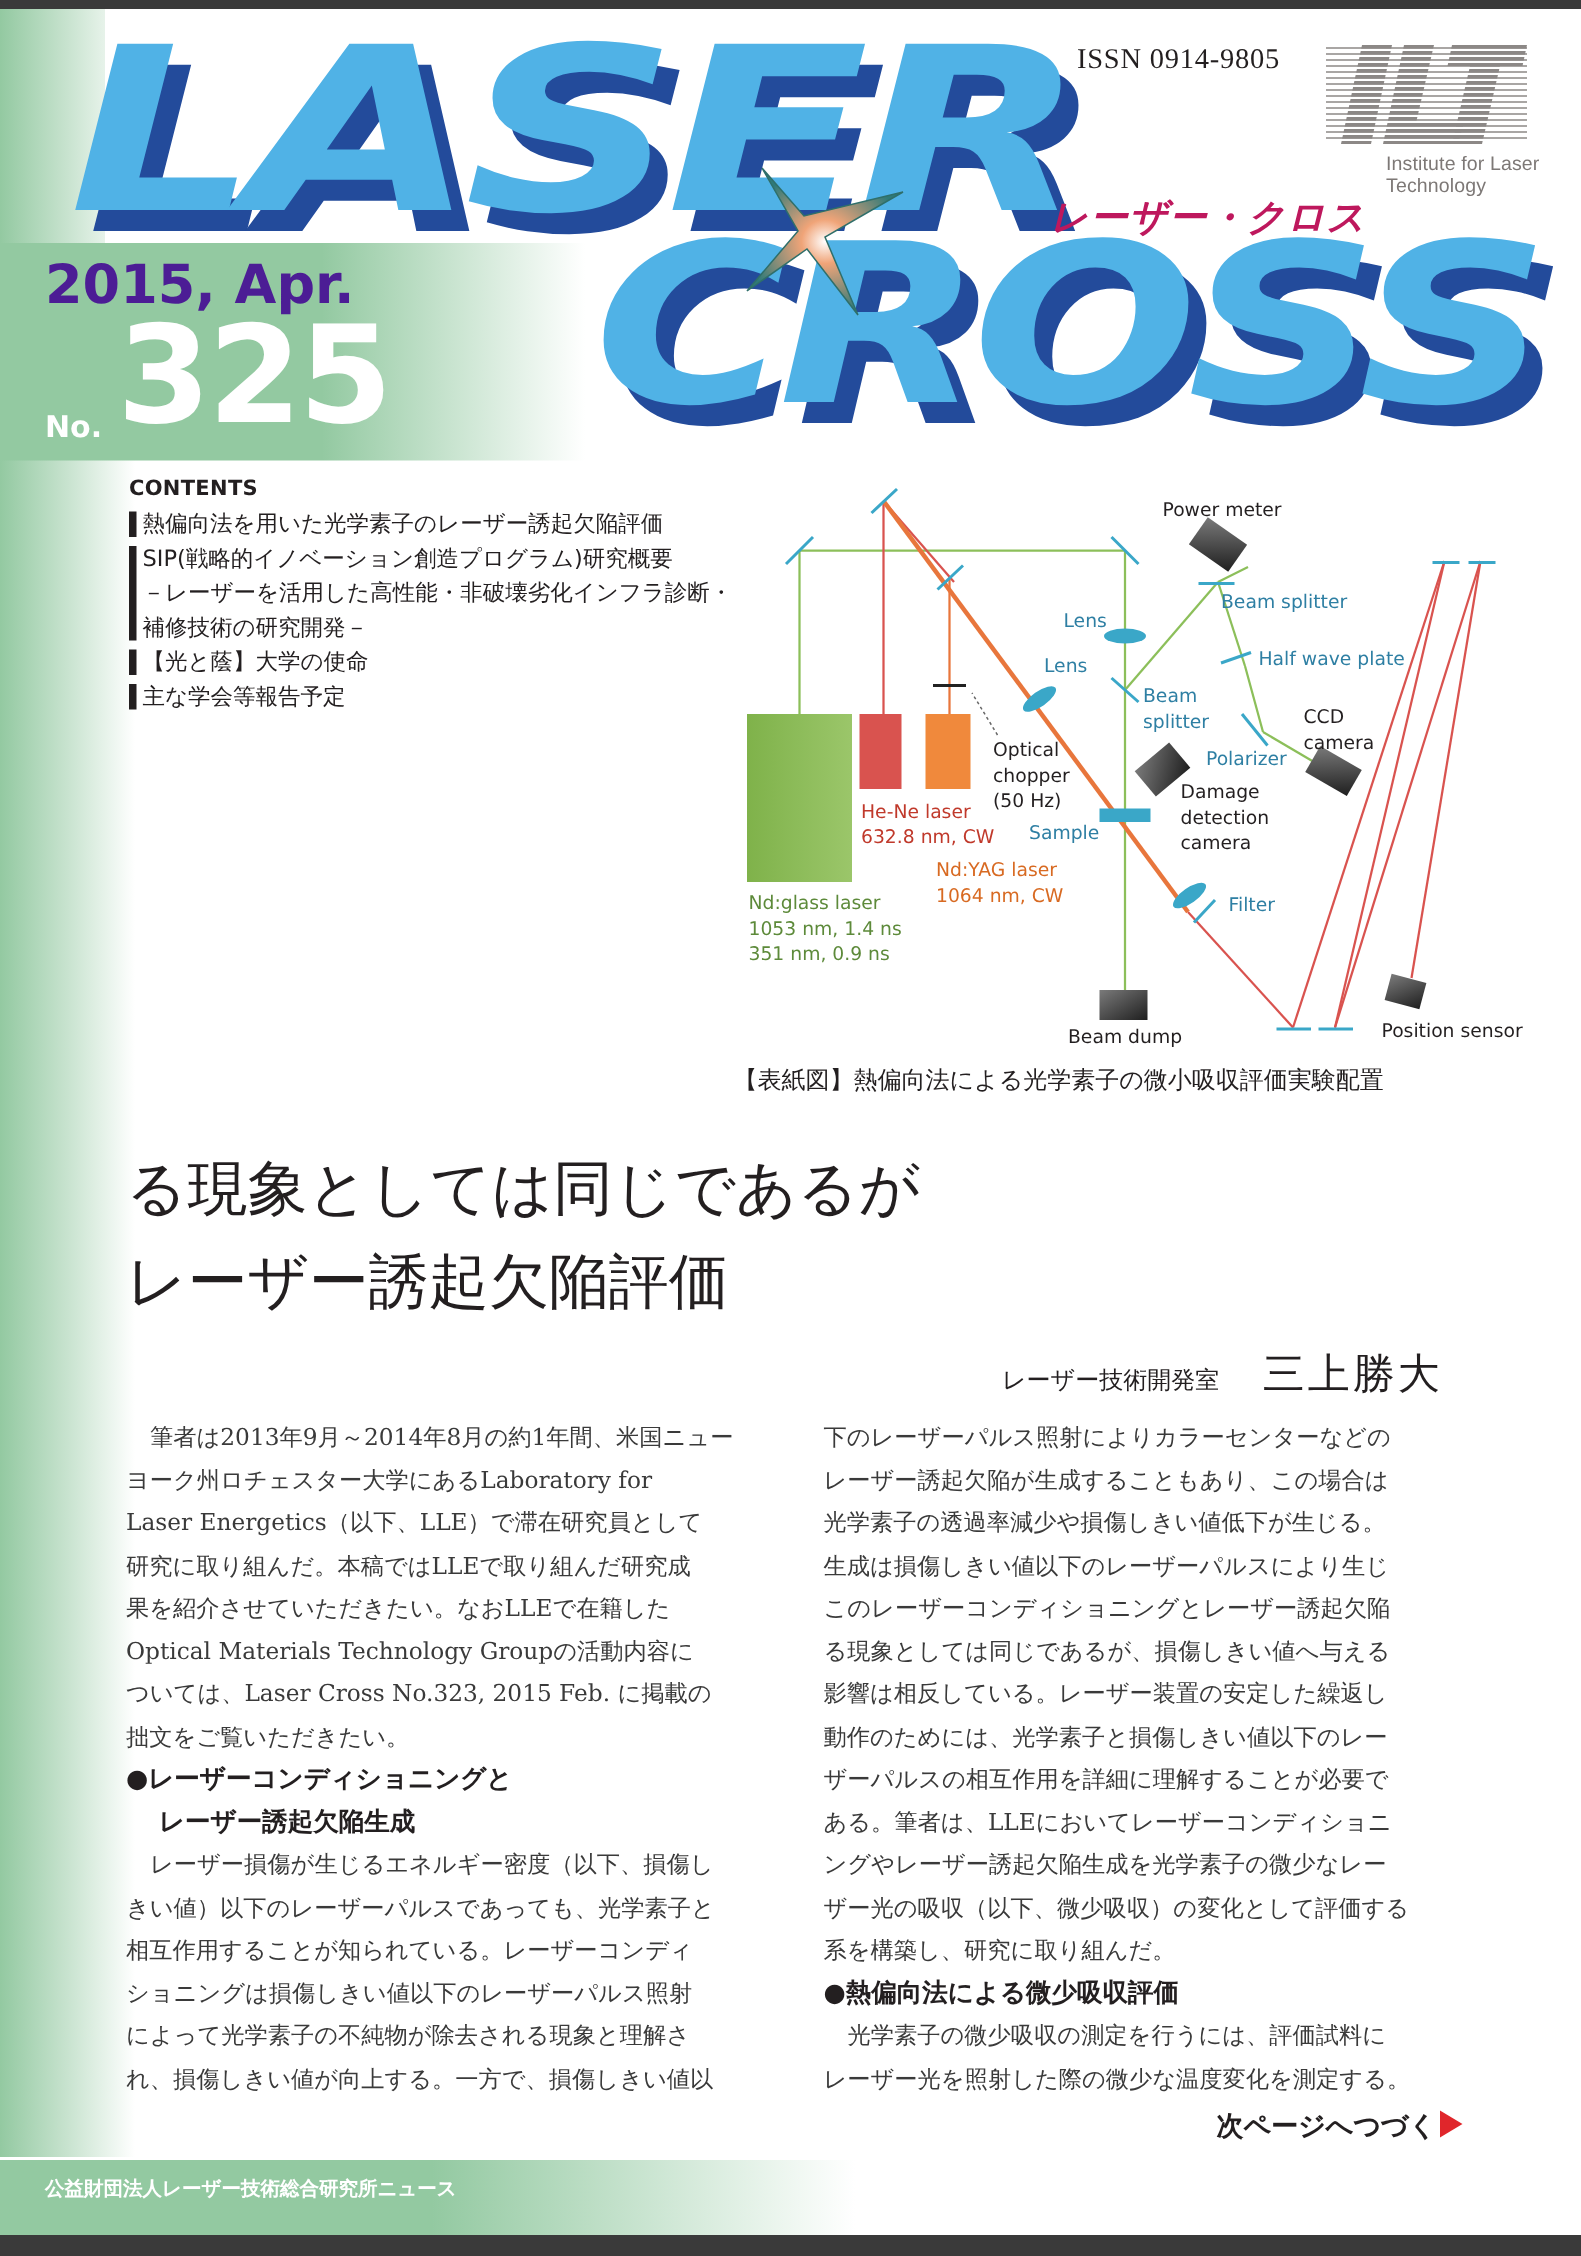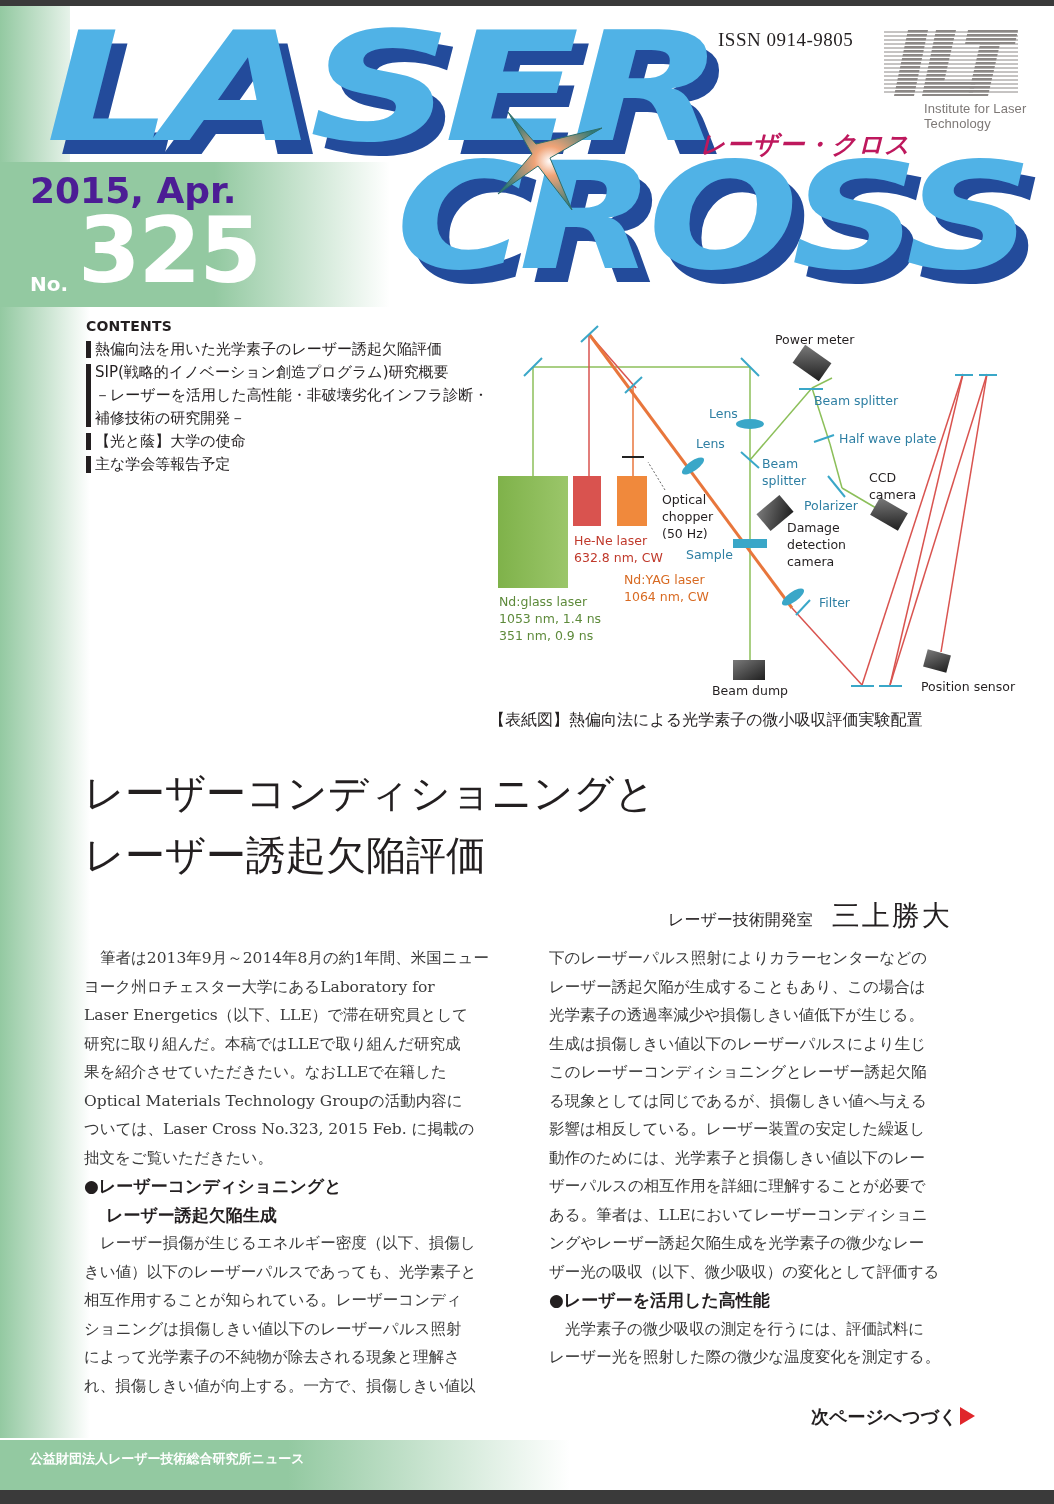--- a/index.html
+++ b/index.html
@@ -38,21 +38,21 @@
   .contents-item { position: relative; padding-left: 9px; font-size: 15px; line-height: 23px; color: #231f20; }
   .contents-item::before { content: ""; position: absolute; left: 0; top: 3px; bottom: 3px; width: 5px; background: #231f20; }
   .contents-item .line { display: block; white-space: nowrap; }
 
   .diagram { position: absolute; left: 490px; top: 318px; width: 540px; height: 390px; }
   .caption { position: absolute; left: 489px; top: 710px; font-size: 16px; color: #231f20; }
 
   .article-title { position: absolute; left: 84px; top: 762px; font-size: 40px; line-height: 62px;
     color: #231f20; font-weight: normal; letter-spacing: 0px; }
   .author-block { position: absolute; left: 668px; top: 897px; white-space: nowrap; }
-  .author-dept { font-size: 16px; color: #231f20; margin-right: 14px; vertical-align: baseline; }
+  .author-dept { font-size: 16px; color: #231f20; margin-right: 24px; vertical-align: baseline; }
   .author-name { font-size: 28px; color: #231f20; letter-spacing: 2px; vertical-align: baseline; font-family: "DejaVu Serif", serif; }
 
   .col { position: absolute; top: 944px; width: 440px; font-family: "DejaVu Serif", serif;
     font-size: 15.5px; line-height: 28.5px; color: #3a3a3a; }
   .col-left { left: 84px; }
   .col-right { left: 549px; }
   .col p { white-space: nowrap; }
   .col .indent { padding-left: 16px; }
   .section-head { font-family: "DejaVu Sans", sans-serif; font-weight: bold; font-size: 17px;
     line-height: 28.5px; color: #231f20; white-space: nowrap; }
@@ -253,21 +253,21 @@
     <text x="499" y="606" fill="#5d8a3a">Nd:glass laser</text>
     <text x="499" y="623" fill="#5d8a3a">1053 nm, 1.4 ns</text>
     <text x="499" y="640" fill="#5d8a3a">351 nm, 0.9 ns</text>
     <text x="712" y="695" fill="#231f20">Beam dump</text>
     <text x="921" y="691" fill="#231f20">Position sensor</text>
   </g>
 </svg>
 <div class="caption">【表紙図】熱偏向法による光学素子の微小吸収評価実験配置</div>
 
 <h1 class="article-title">
-  <span style="display:block">レーザーコンディショニングと</span>
+  <span style="display:block">る現象としては同じであるが</span>
   <span style="display:block">レーザー誘起欠陥評価</span>
 </h1>
 <div class="author-block">
   <span class="author-dept">レーザー技術開発室</span>
   <span class="author-name">三上勝大</span>
 </div>
 
 <div class="col col-left">
   <p class="indent">筆者は2013年9月～2014年8月の約1年間、米国ニュー</p>
   <p>ヨーク州ロチェスター大学にあるLaboratory for</p>
@@ -295,21 +295,22 @@
   <p>光学素子の透過率減少や損傷しきい値低下が生じる。</p>
   <p>生成は損傷しきい値以下のレーザーパルスにより生じ</p>
   <p>このレーザーコンディショニングとレーザー誘起欠陥</p>
   <p>る現象としては同じであるが、損傷しきい値へ与える</p>
   <p>影響は相反している。レーザー装置の安定した繰返し</p>
   <p>動作のためには、光学素子と損傷しきい値以下のレー</p>
   <p>ザーパルスの相互作用を詳細に理解することが必要で</p>
   <p>ある。筆者は、LLEにおいてレーザーコンディショニ</p>
   <p>ングやレーザー誘起欠陥生成を光学素子の微少なレー</p>
   <p>ザー光の吸収（以下、微少吸収）の変化として評価する</p>
-  <div class="section-head">●レーザーを活用した高性能</div>
+  <p>系を構築し、研究に取り組んだ。</p>
+  <div class="section-head">●熱偏向法による微少吸収評価</div>
   <p class="indent">光学素子の微少吸収の測定を行うには、評価試料に</p>
   <p>レーザー光を照射した際の微少な温度変化を測定する。</p>
 </div>
 
 <div class="continue-link">
   <span>次ページへつづく</span><span class="continue-arrow"></span>
 </div>
 
 <div class="footer-band"></div>
 <div class="footer-text">公益財団法人レーザー技術総合研究所ニュース</div>

